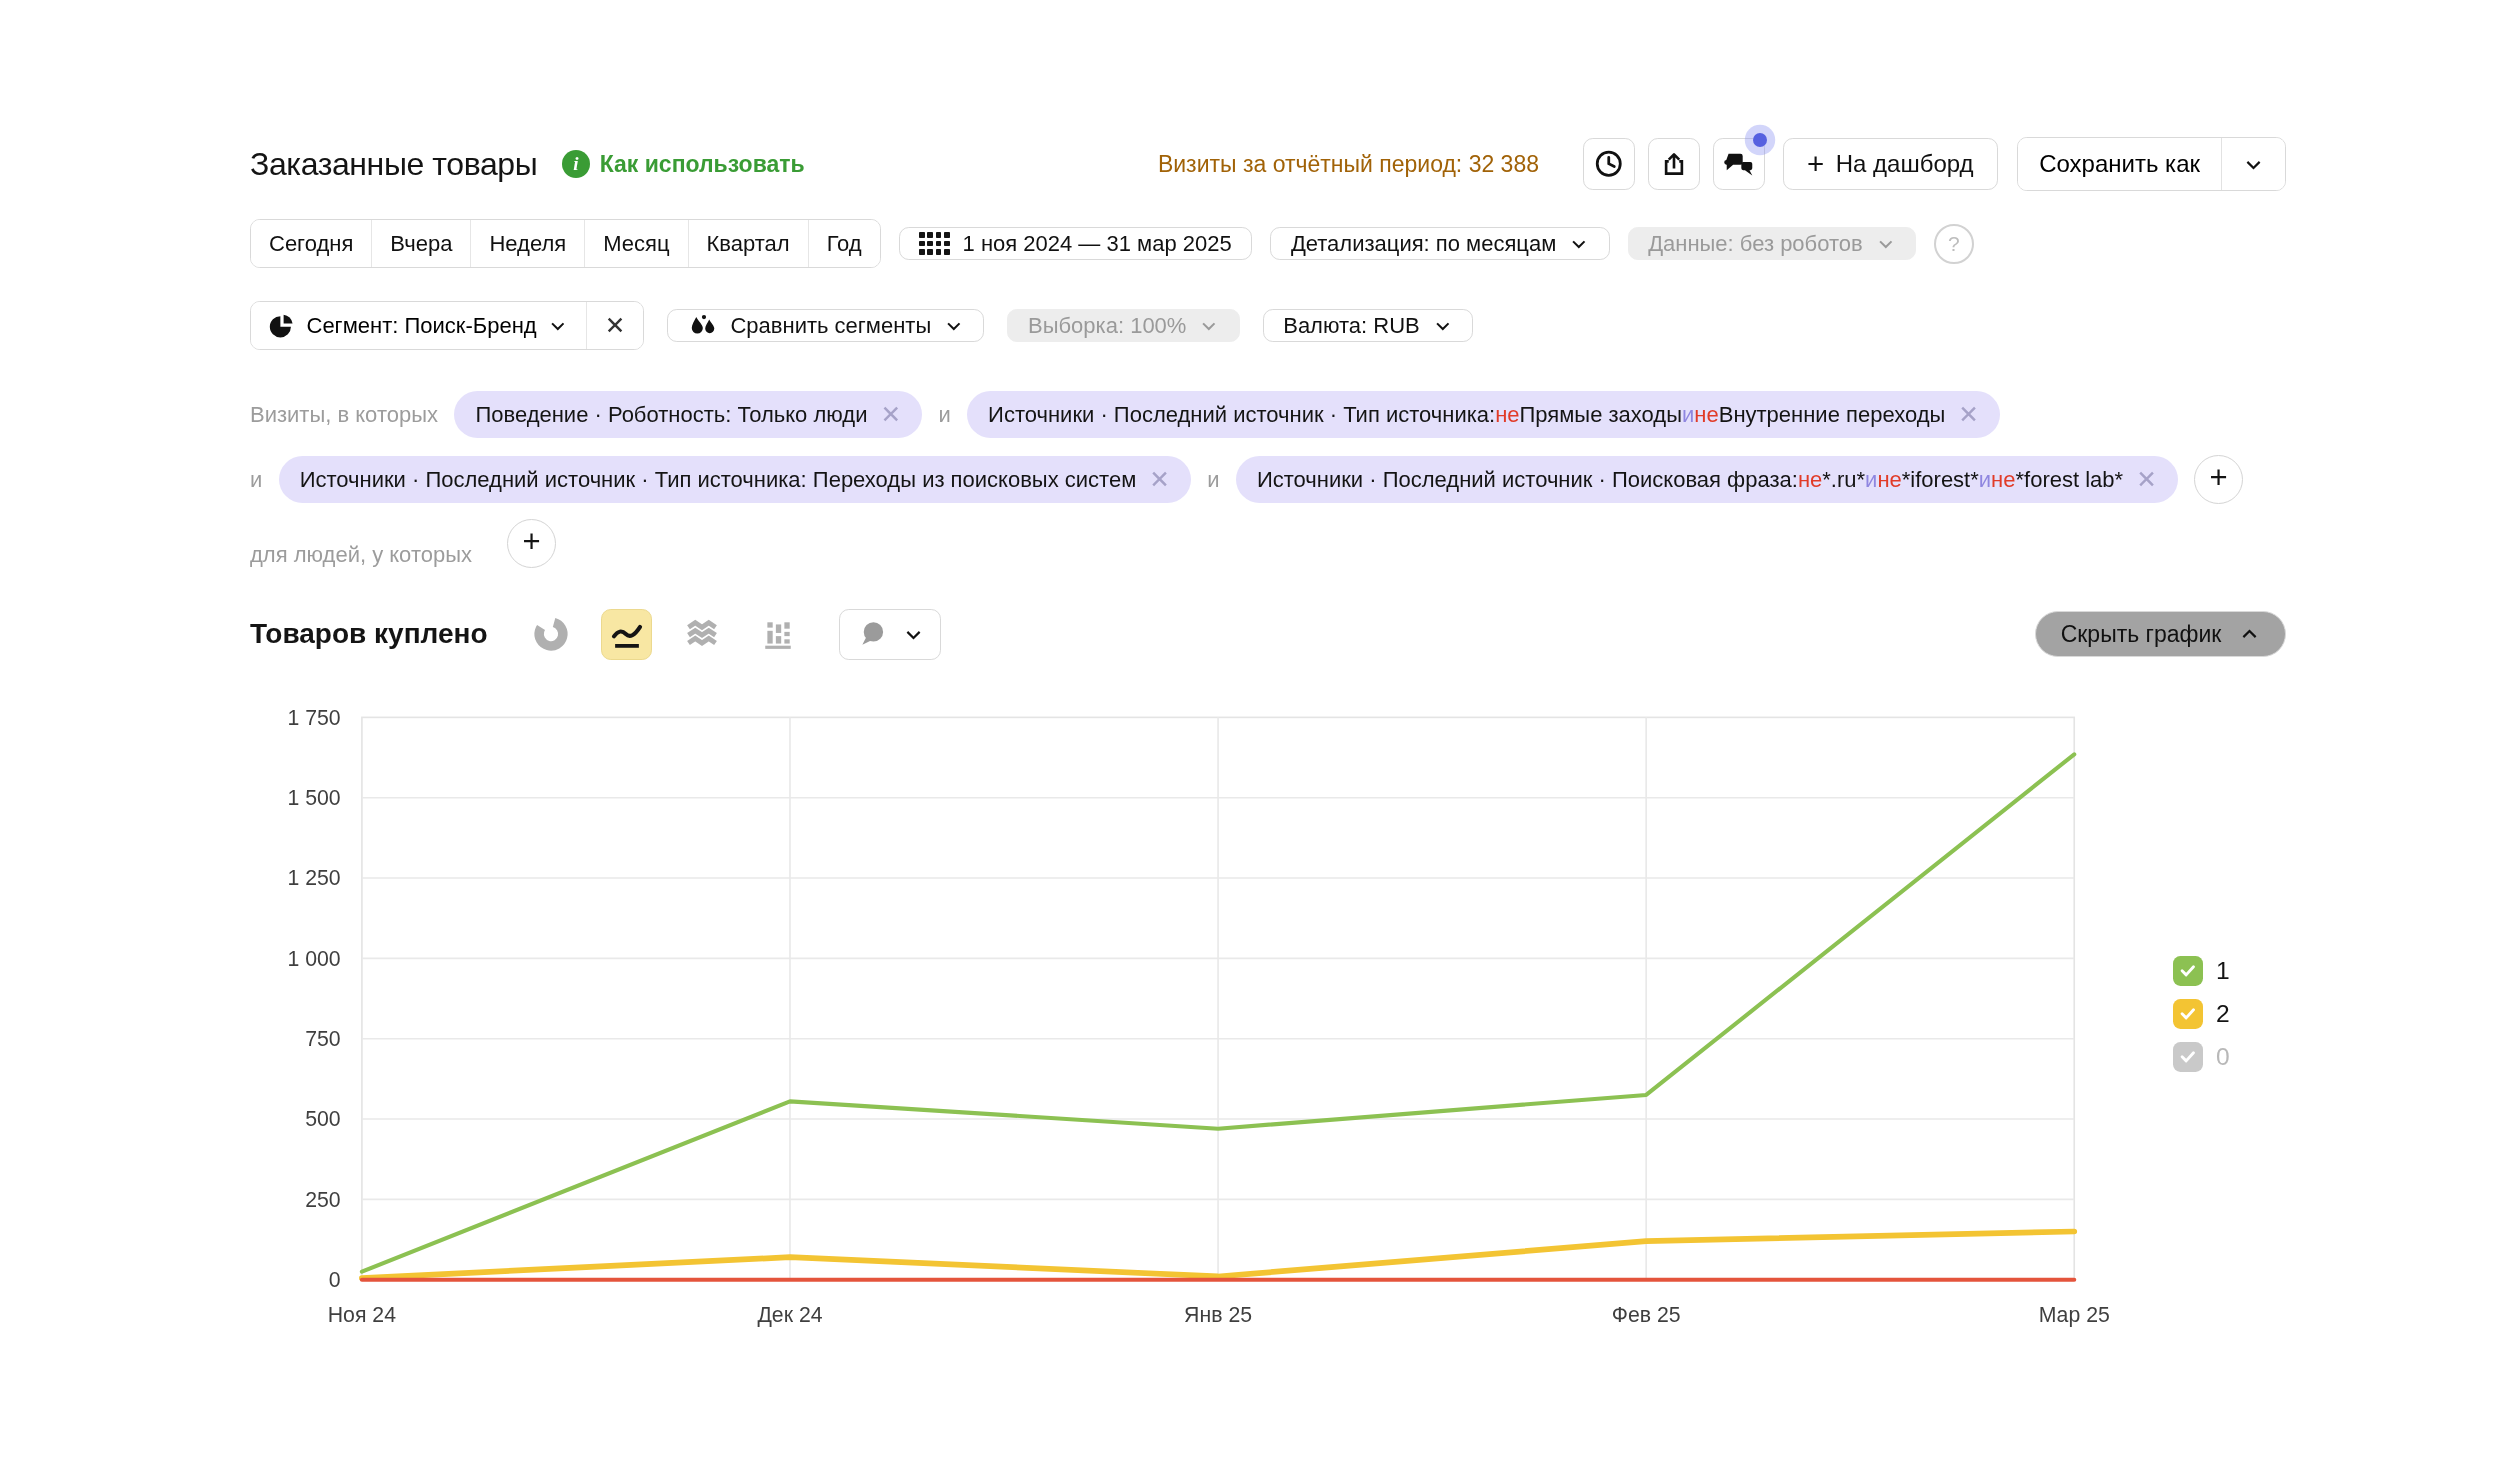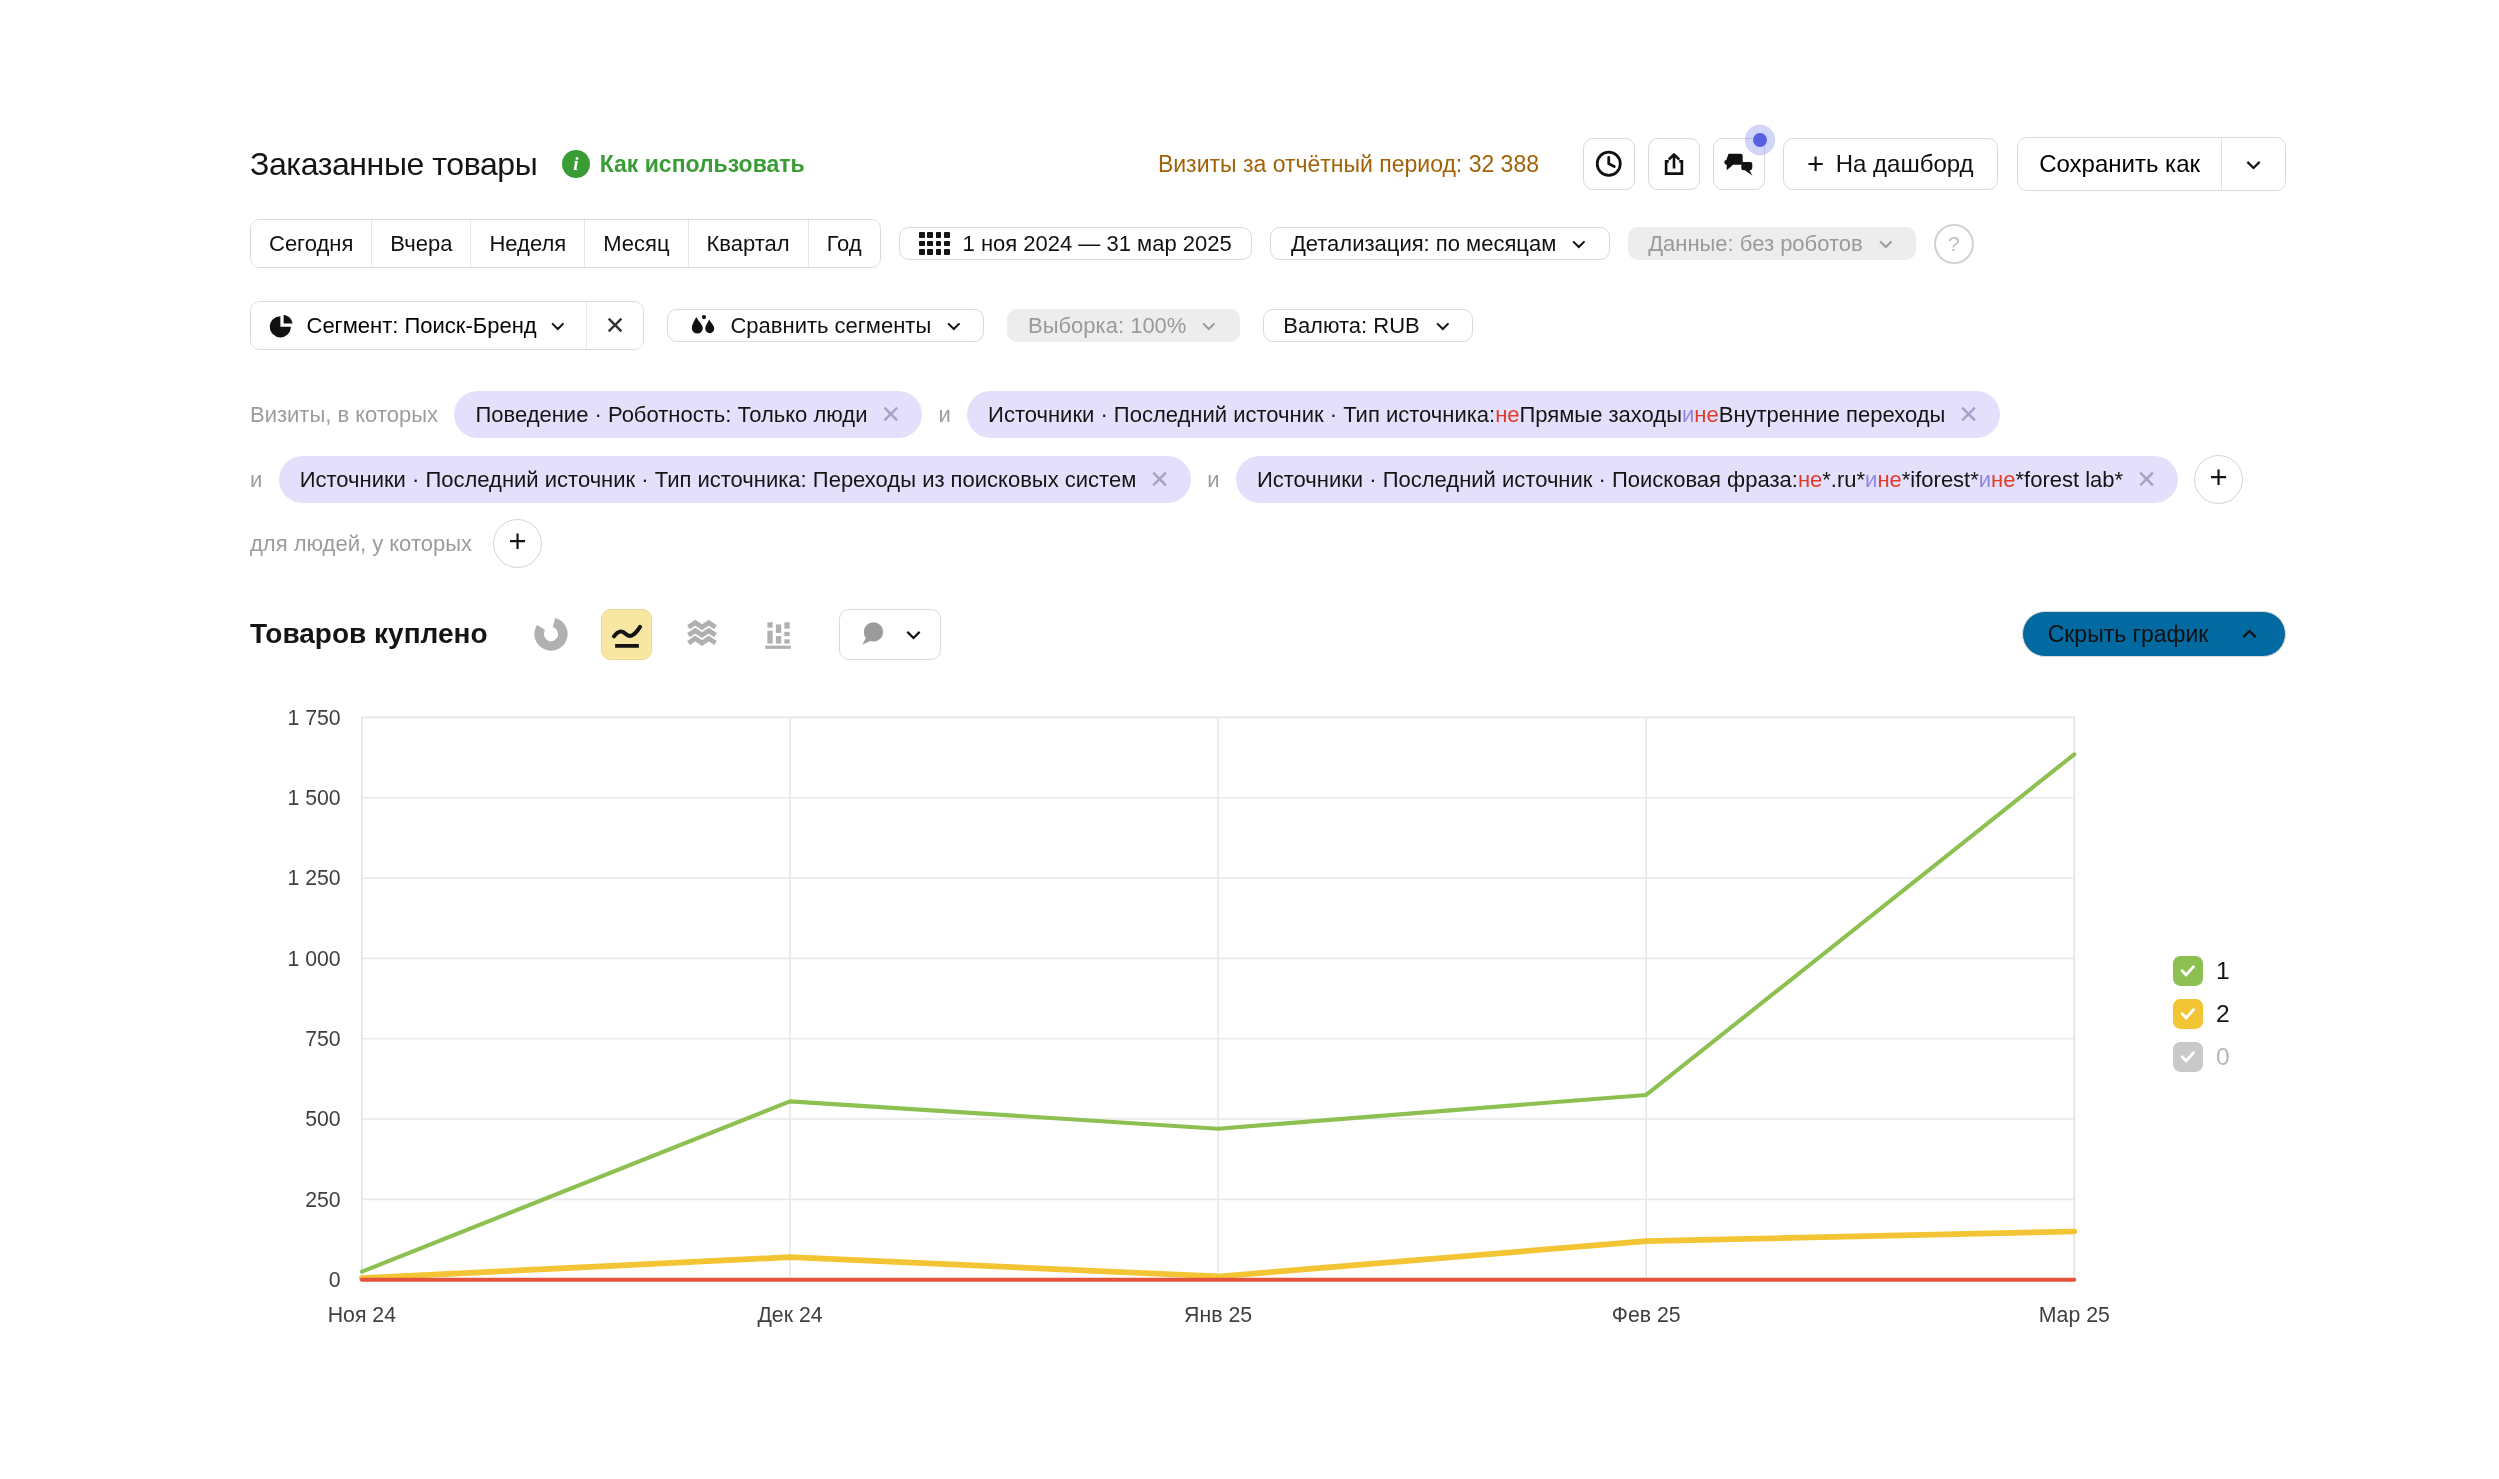--- a/index.html
+++ b/index.html
@@ -33,37 +33,37 @@
   .cal-ic{display:grid;grid-template-columns:repeat(4,5.7px);grid-auto-rows:5.7px;gap:2.5px;}
   .cal-ic i{background:#141414;border-radius:0.8px;}
   .help{width:36px;height:36px;border-radius:50%;border:2.5px solid #d2d2d2;color:#bdbdbd;font-size:21px;display:flex;align-items:center;justify-content:center;cursor:pointer;}
   .seg-split{border:1.6px solid #d9d9d9;border-radius:9.8px;display:inline-flex;overflow:hidden;}
   .seg-split > *{height:47px;display:inline-flex;align-items:center;gap:11.5px;background:#fff;border:none;font-size:22px;padding:0 18px;cursor:pointer;}
   .seg-split > * + *{border-left:1.6px solid #e6e6e6;}
   .xmark{font-size:24.6px;color:#333;}
   
   .rowF1{left:250px;top:391px;gap:16.4px;}
   .rowF2{left:250px;top:455px;gap:16.4px;}
-  .rowF3{left:250px;top:519px;gap:21px;}
+  .rowF3{left:250px;top:519px;gap:35px;align-items:flex-end;}
   .flabel{color:#9c9c9c;font-size:22px;}
   .conn{color:#9c9c9c;font-size:22px;}
   .chip{display:inline-flex;align-items:center;background:#e4e0fb;border-radius:24.6px;height:47px;padding:0 21px;font-size:22px;white-space:nowrap;cursor:pointer;}
   .seg-t{color:#141414;}
   .seg-not{color:#e13b28;}
   .seg-and{color:#8f86e0;}
   .chip-x{color:#a6a2c8;margin-left:13px;font-size:24.6px;}
   .plus-circle{width:49px;height:49px;border-radius:50%;border:1.6px solid #d4d4d4;background:#fff;font-size:31px;color:#141414;display:flex;align-items:center;justify-content:center;cursor:pointer;line-height:1;padding:0 0 3.3px 0;}
   
   .chart-head{left:250px;right:214px;top:607px;height:54px;}
   .chart-title{font-size:28px;font-weight:700;margin-right:38px;}
   .ctype{display:inline-flex;align-items:center;gap:24.6px;}
   .ctype .ic{width:51px;height:51px;display:inline-flex;align-items:center;justify-content:center;border-radius:9.8px;cursor:pointer;background:transparent;border:none;padding:0;}
   .ctype .ic.sel{background:#f8e7a3;border:1.6px solid #ecd98e;}
   .notes-btn{height:51px;border:1.6px solid #d9d9d9;border-radius:9.8px;background:#fff;display:inline-flex;align-items:center;gap:14.7px;padding:0 16.4px;cursor:pointer;margin-left:11.5px;}
-  .hide-btn{display:inline-flex;align-items:center;gap:31px;height:46px;padding:0 24.6px;border:1.6px solid #d9d9d9;border-radius:26px;background:#0369a1;font-size:23px;cursor:pointer;color:#111;}
+  .hide-btn{display:inline-flex;align-items:center;gap:18px;height:46px;padding:0 24.6px;border:1.6px solid #d9d9d9;border-radius:26px;background:#a3a3a3;font-size:23px;cursor:pointer;color:#111;}
   
   #chart-svg{position:absolute;left:0;top:692px;}
   .ax{font-family:"Liberation Sans","DejaVu Sans",sans-serif;font-size:26px;fill:#3f3f3f;}
   .legend{position:absolute;left:2173px;top:956px;display:flex;flex-direction:column;gap:13px;}
   .lg-item{display:flex;align-items:center;gap:13px;cursor:pointer;}
   .lg-box{width:30px;height:30px;border-radius:7.4px;display:flex;align-items:center;justify-content:center;}
   .lg-label{font-size:24.6px;color:#141414;}
   .lg-label.dim{color:#b8b8b8;}
 </style>
 </head>

